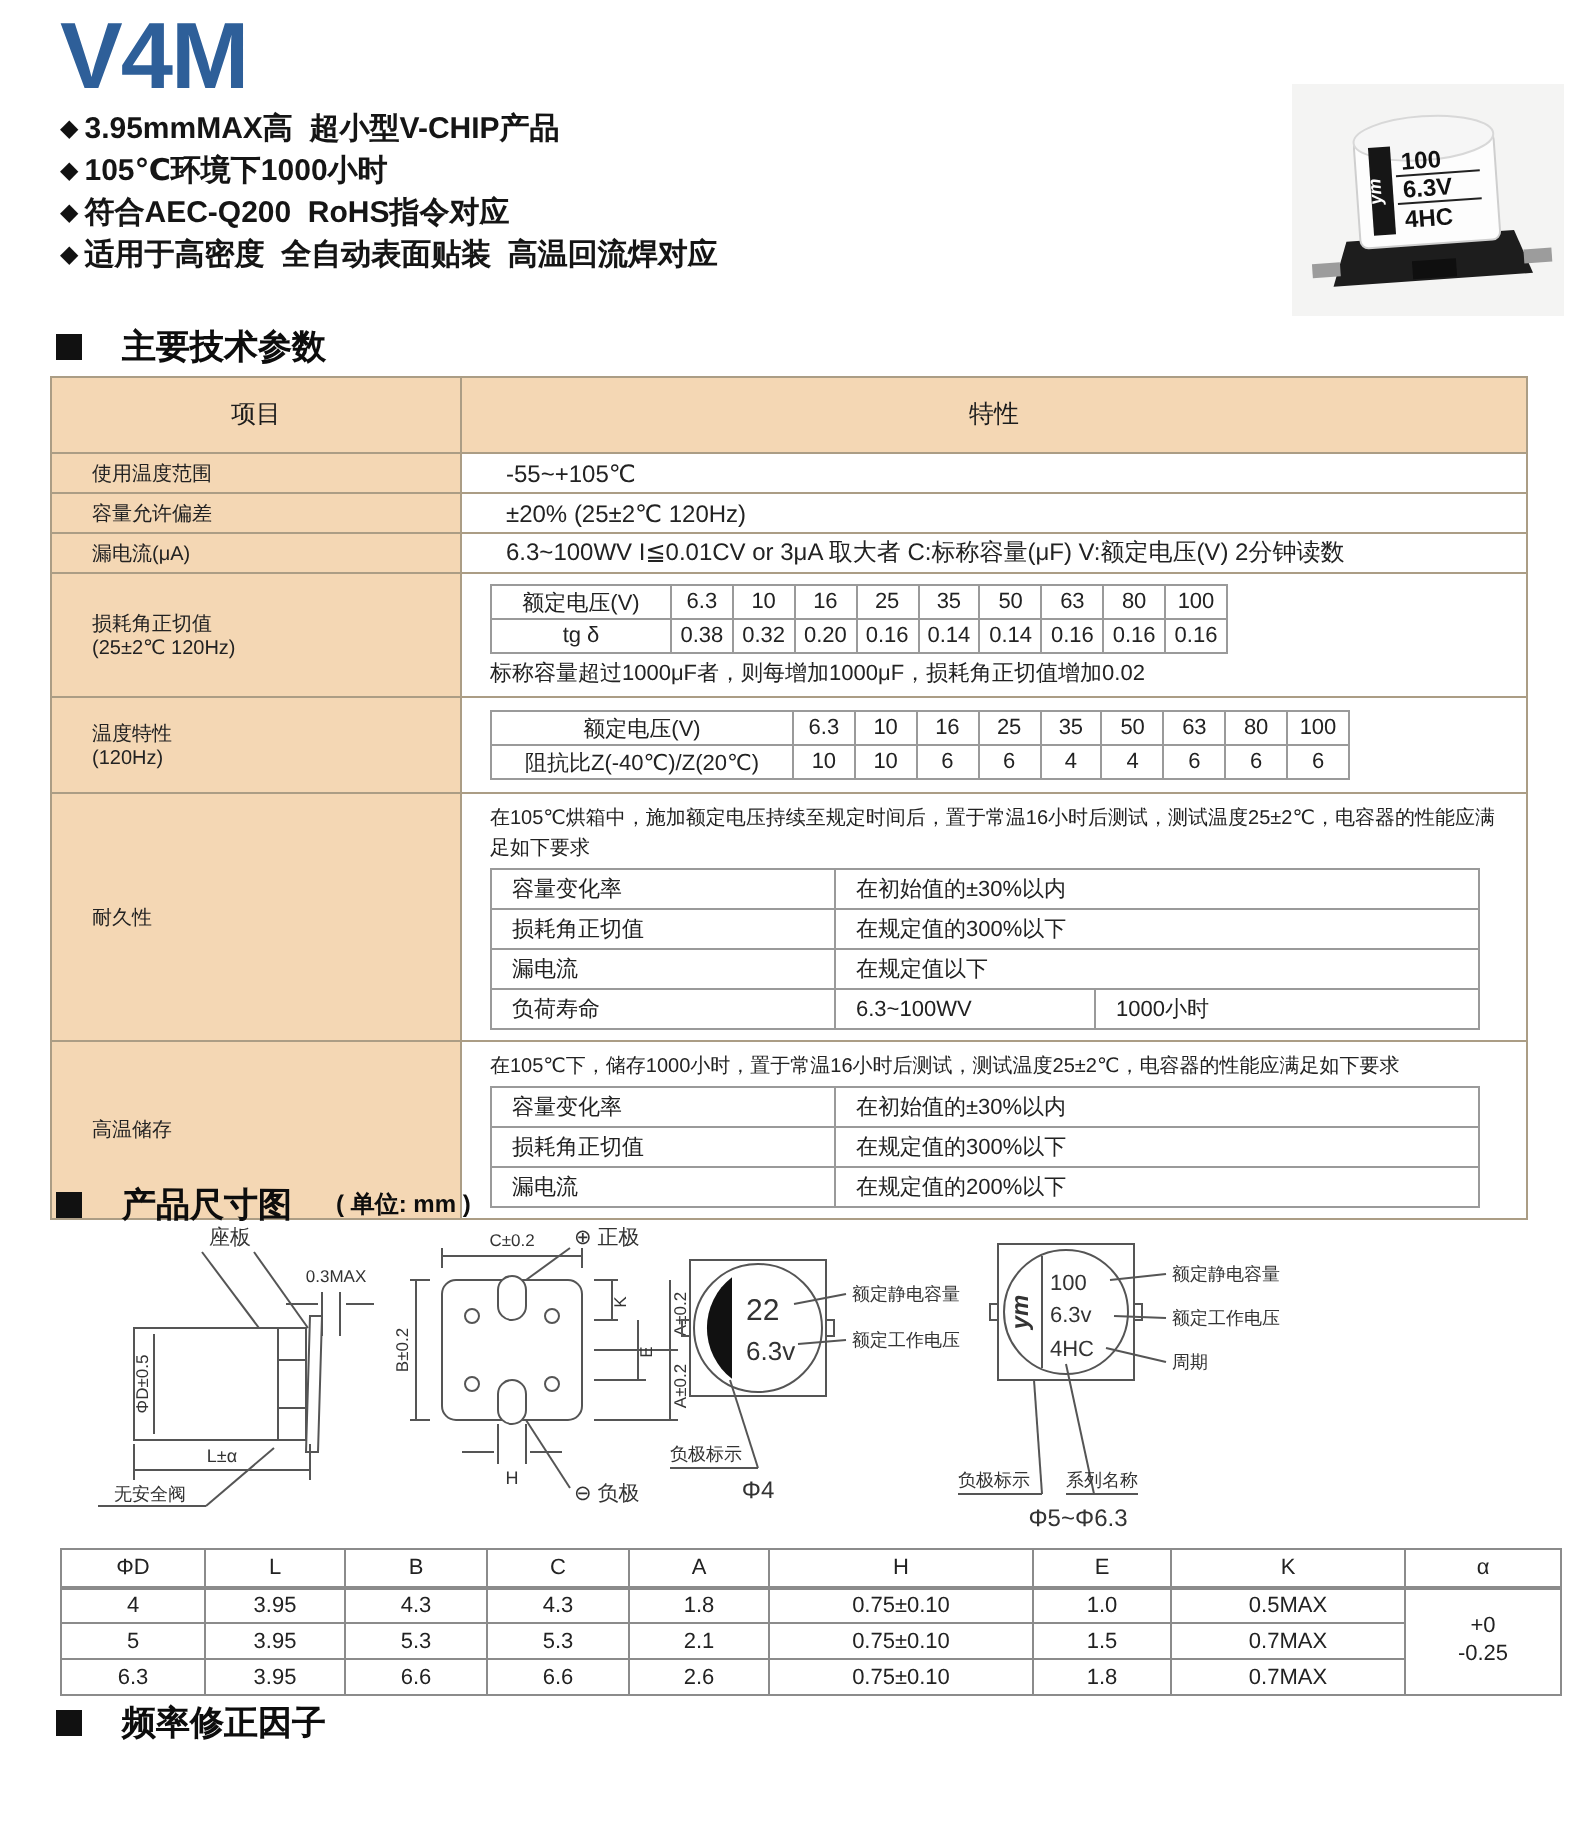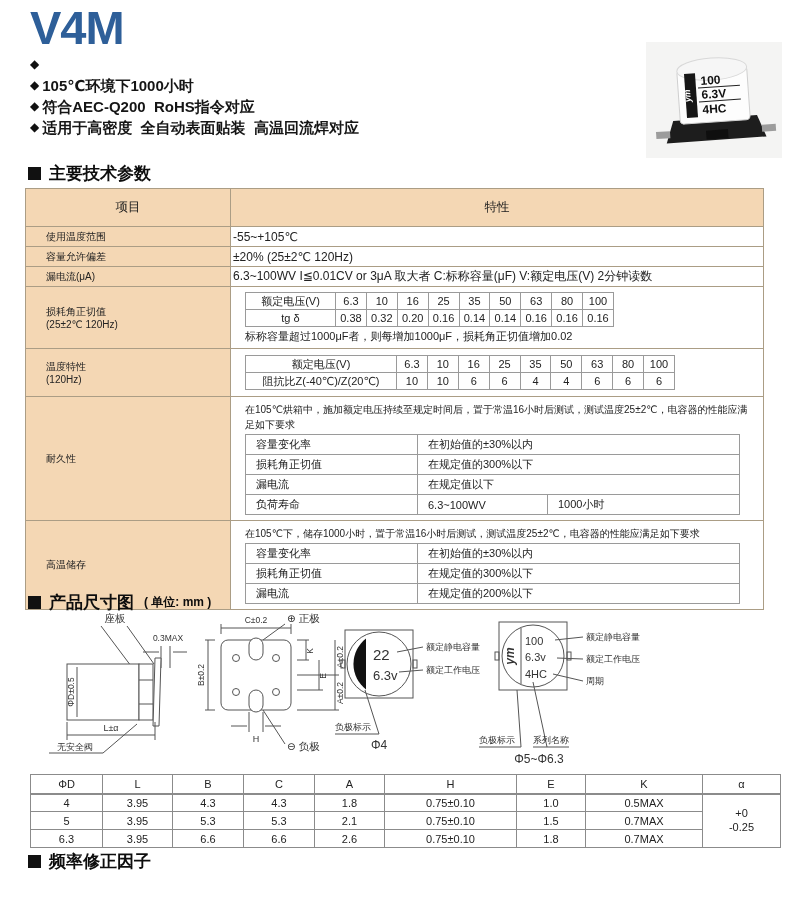--- a/index.html
+++ b/index.html
@@ -8,33 +8,33 @@
   #page { position:relative; width:793px; height:876px; background:#ffffff; overflow:hidden; }
 
   
   .title { position:absolute; left:30px; top:0px; font-size:47px; font-weight:900; color:#2e5f99; letter-spacing:-1px; }
   .features { position:absolute; left:30px; top:54px; margin:0; padding:0; list-style:none; }
   .features li { display:flex; align-items:center; font-size:15px; font-weight:700; color:#151515; line-height:21px; white-space:pre; }
   .features .blt { font-size:12px; margin-right:3px; color:#111; }
   .photo-box { position:absolute; left:646px; top:42px; width:136px; height:116px; background:#f4f4f3; }
 
   
-  .sec { position:absolute; display:flex; align-items:center; gap:8px; }
+  .sec { position:absolute; display:flex; align-items:center; gap:20px; }
   .sec .sq { width:13px; height:13px; background:#111; flex:0 0 auto; }
   .sec .t { font-size:17px; font-weight:800; color:#0d0d0d; }
   .sec .unit { font-size:12px; font-weight:700; color:#0d0d0d; margin-left:2px; }
   #sec-tech { left:28px; top:162px; }
   #sec-dims { left:28px; top:591px; }
   #sec-freq { left:28px; top:850px; }
 
   
   .tech-table { position:absolute; left:25px; top:188px; width:738px; border-collapse:collapse; table-layout:fixed; font-size:12px; }
   .tech-table td { border:1px solid #ab9d85; vertical-align:middle; }
   .tech-table td.lbl { background:#f4d7b4; padding-left:20px; font-size:10px; color:#222; }
-  .tech-table td.val { padding-left:2px; color:#222; }
+  .tech-table td.val { padding-left:22px; color:#222; }
   .tech-table tr.hrow td { height:21px; background:#f4d7b4; text-align:center; font-size:12.5px; padding:10px; }
   .tech-table tr.rsim td { height:20px; }
   .tech-table td.cplx { padding:0; background:#fff; }
   .lbl .l2 { display:block; }
 
   .inner { border-collapse:collapse; table-layout:fixed; font-size:11px; background:#fff; }
   .inner td { border:1px solid #9a9a9a; text-align:center; height:17px; padding:0; color:#222; }
   .inner-tand { width:369px; margin:5px 0 2px 14px; }
   .inner-temp { width:430px; margin:6px 0 6px 14px; }
   .inner-spec { width:494px; margin:2px 0 5px 14px; }
@@ -61,21 +61,21 @@
   .freq-table { position:absolute; left:30px; top:879px; width:540px; border-collapse:collapse; table-layout:fixed; font-size:11px; text-align:left; }
   .freq-table td { border:1px solid #8b8b8b; height:18px; padding:0; color:#222; }
 </style>
 </head>
 <body>
 
 <div id="page">
 
   <div class="title">V4M</div>
   <ul class="features">
-    <li><span class="blt">◆</span></li>
+    <li><span class="blt">◆</span><span>3.95mmMAX高  超小型V-CHIP产品</span></li>
     <li><span class="blt">◆</span><span>105℃环境下1000小时</span></li>
     <li><span class="blt">◆</span><span>符合AEC-Q200  RoHS指令对应</span></li>
     <li><span class="blt">◆</span><span>适用于高密度  全自动表面贴装  高温回流焊对应</span></li>
   </ul>
 
   <div class="photo-box">
     <svg width="136" height="116" viewBox="0 0 136 116">
       <g transform="rotate(-4 68 60)">
         <polygon points="26,76 110,76 118,98 18,98" fill="#1d1d1d"></polygon>
         <rect x="8" y="86" width="14" height="7" fill="#9c9c9c"></rect>

